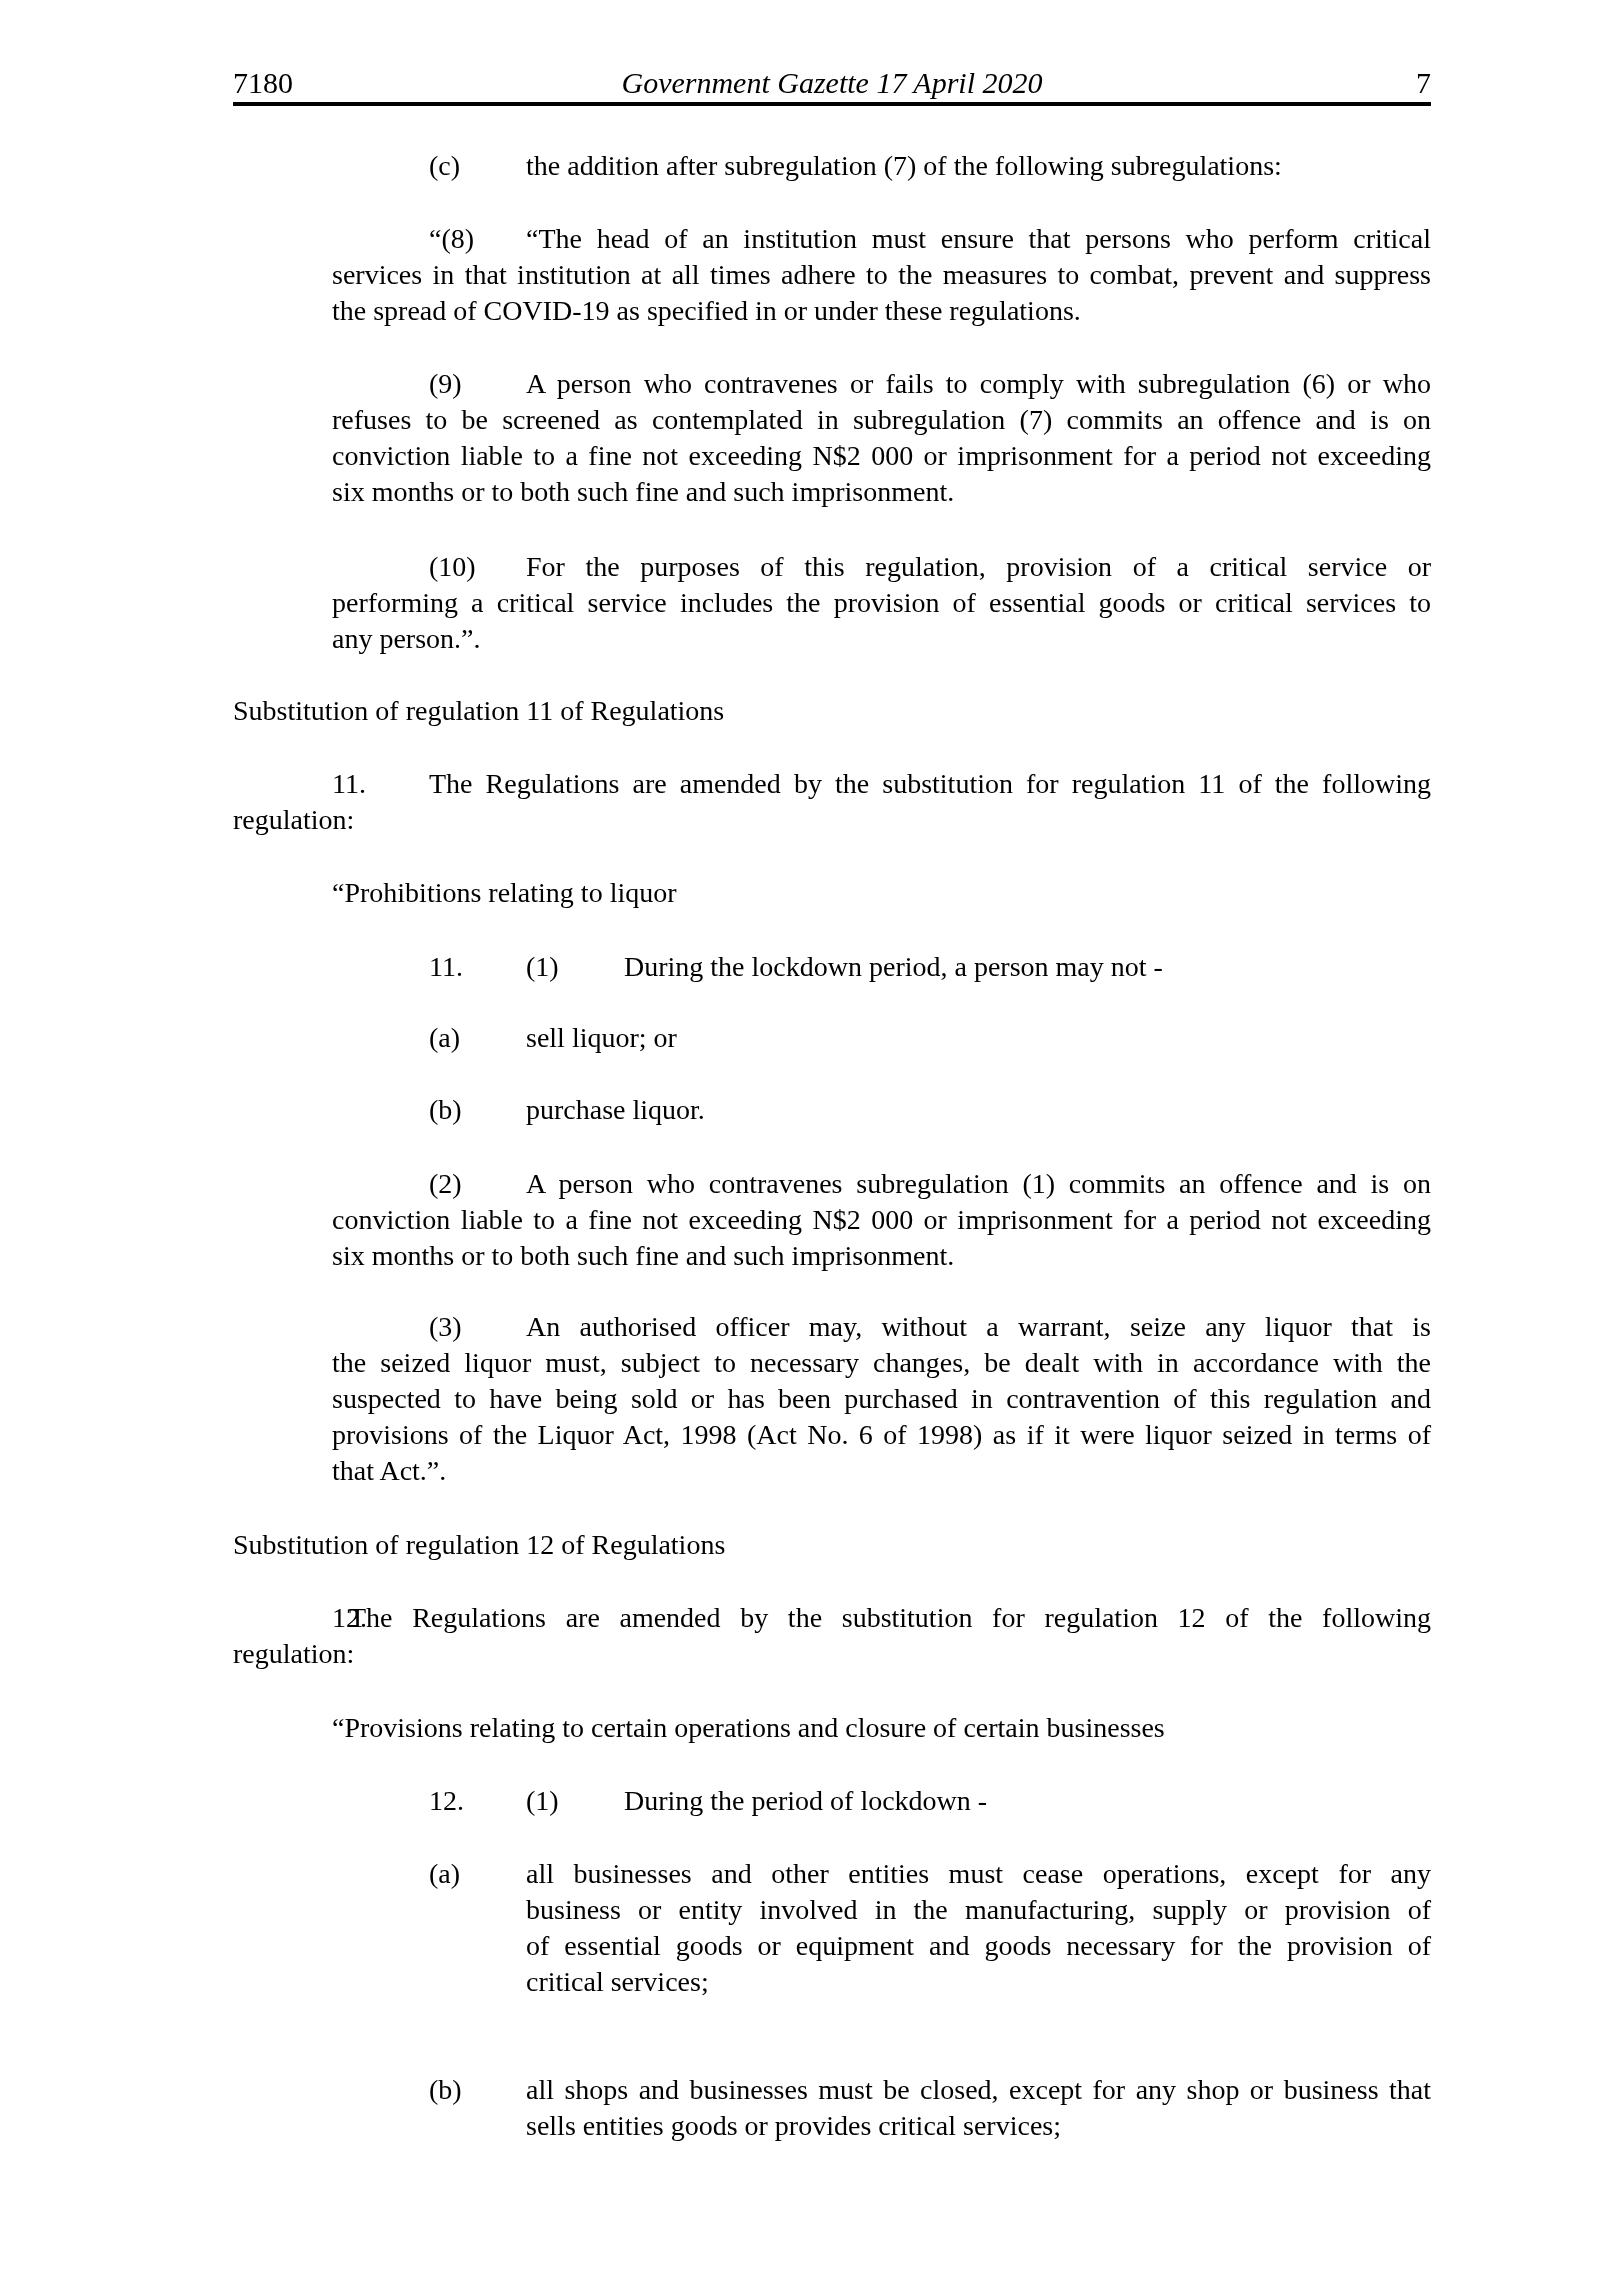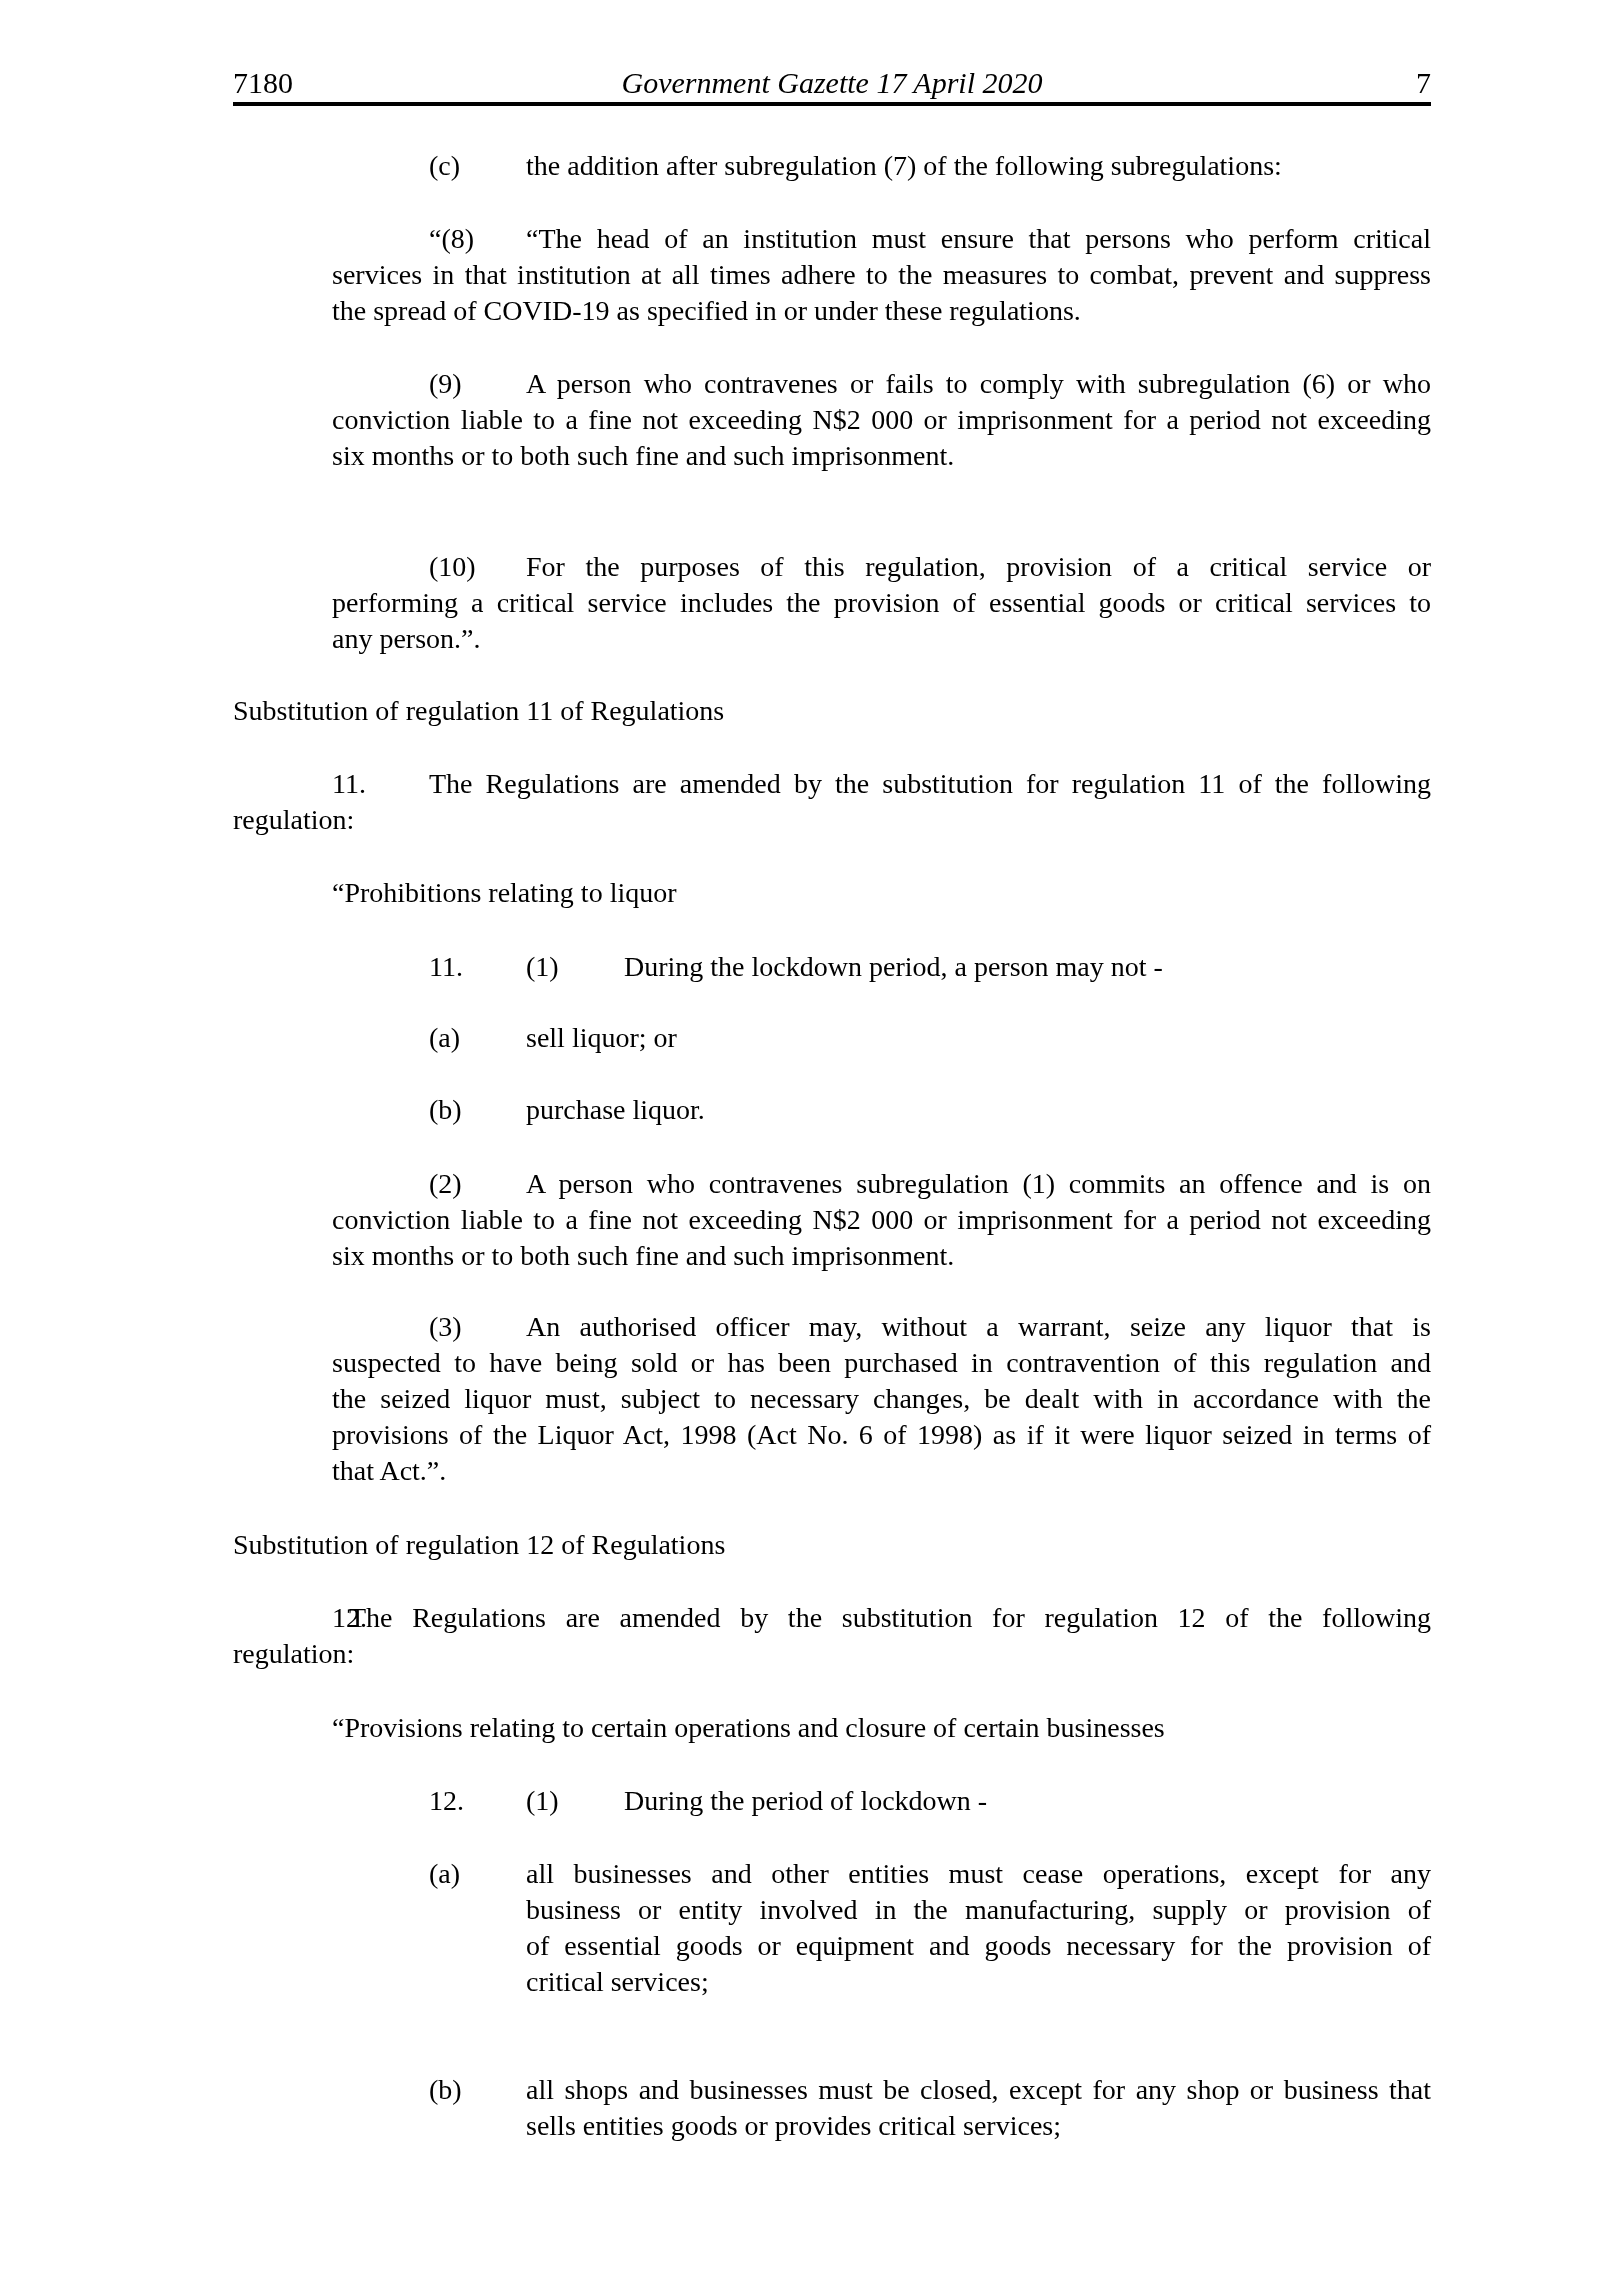--- a/index.html
+++ b/index.html
@@ -46,20 +46,21 @@
     </span>
     <span class="ln j in1">services in that institution at all times adhere to the measures to combat, prevent and suppress</span>
     <span class="ln in1">the spread of COVID-19 as specified in or under these regulations.</span>
   </div>
 
   <div class="blk" style="top:366px">
     <span class="ln">
       <span class="abs" style="left:196px">(9)</span>
       <span class="ln j" style="margin-left:293px">A person who contravenes or fails to comply with subregulation (6) or who</span>
     </span>
+    <span class="ln j in1">refuses to be screened as contemplated in subregulation (7) commits an offence and is on</span>
     <span class="ln j in1">conviction liable to a fine not exceeding N$2 000 or imprisonment for a period not exceeding</span>
     <span class="ln in1">six months or to both such fine and such imprisonment.</span>
   </div>
 
   <div class="blk" style="top:549px">
     <span class="ln">
       <span class="abs" style="left:196px">(10)</span>
       <span class="ln j" style="margin-left:293px">For the purposes of this regulation, provision of a critical service or</span>
     </span>
     <span class="ln j in1">performing a critical service includes the provision of essential goods or critical services to</span>
@@ -111,22 +112,22 @@
     </span>
     <span class="ln j in1">conviction liable to a fine not exceeding N$2 000 or imprisonment for a period not exceeding</span>
     <span class="ln in1">six months or to both such fine and such imprisonment.</span>
   </div>
 
   <div class="blk" style="top:1309px">
     <span class="ln">
       <span class="abs" style="left:196px">(3)</span>
       <span class="ln j" style="margin-left:293px">An authorised officer may, without a warrant, seize any liquor that is</span>
     </span>
+    <span class="ln j in1">the seized liquor must, subject to necessary changes, be dealt with in accordance with the</span>
     <span class="ln j in1">suspected to have being sold or has been purchased in contravention of this regulation and</span>
-    <span class="ln j in1">the seized liquor must, subject to necessary changes, be dealt with in accordance with the</span>
     <span class="ln j in1">provisions of the Liquor Act, 1998 (Act No. 6 of 1998) as if it were liquor seized in terms of</span>
     <span class="ln in1">that Act.”.</span>
   </div>
 
   <div class="blk b" style="top:1527px">
     <span class="ln">Substitution of regulation 12 of Regulations</span>
   </div>
 
   <div class="blk" style="top:1600px">
     <span class="ln">

